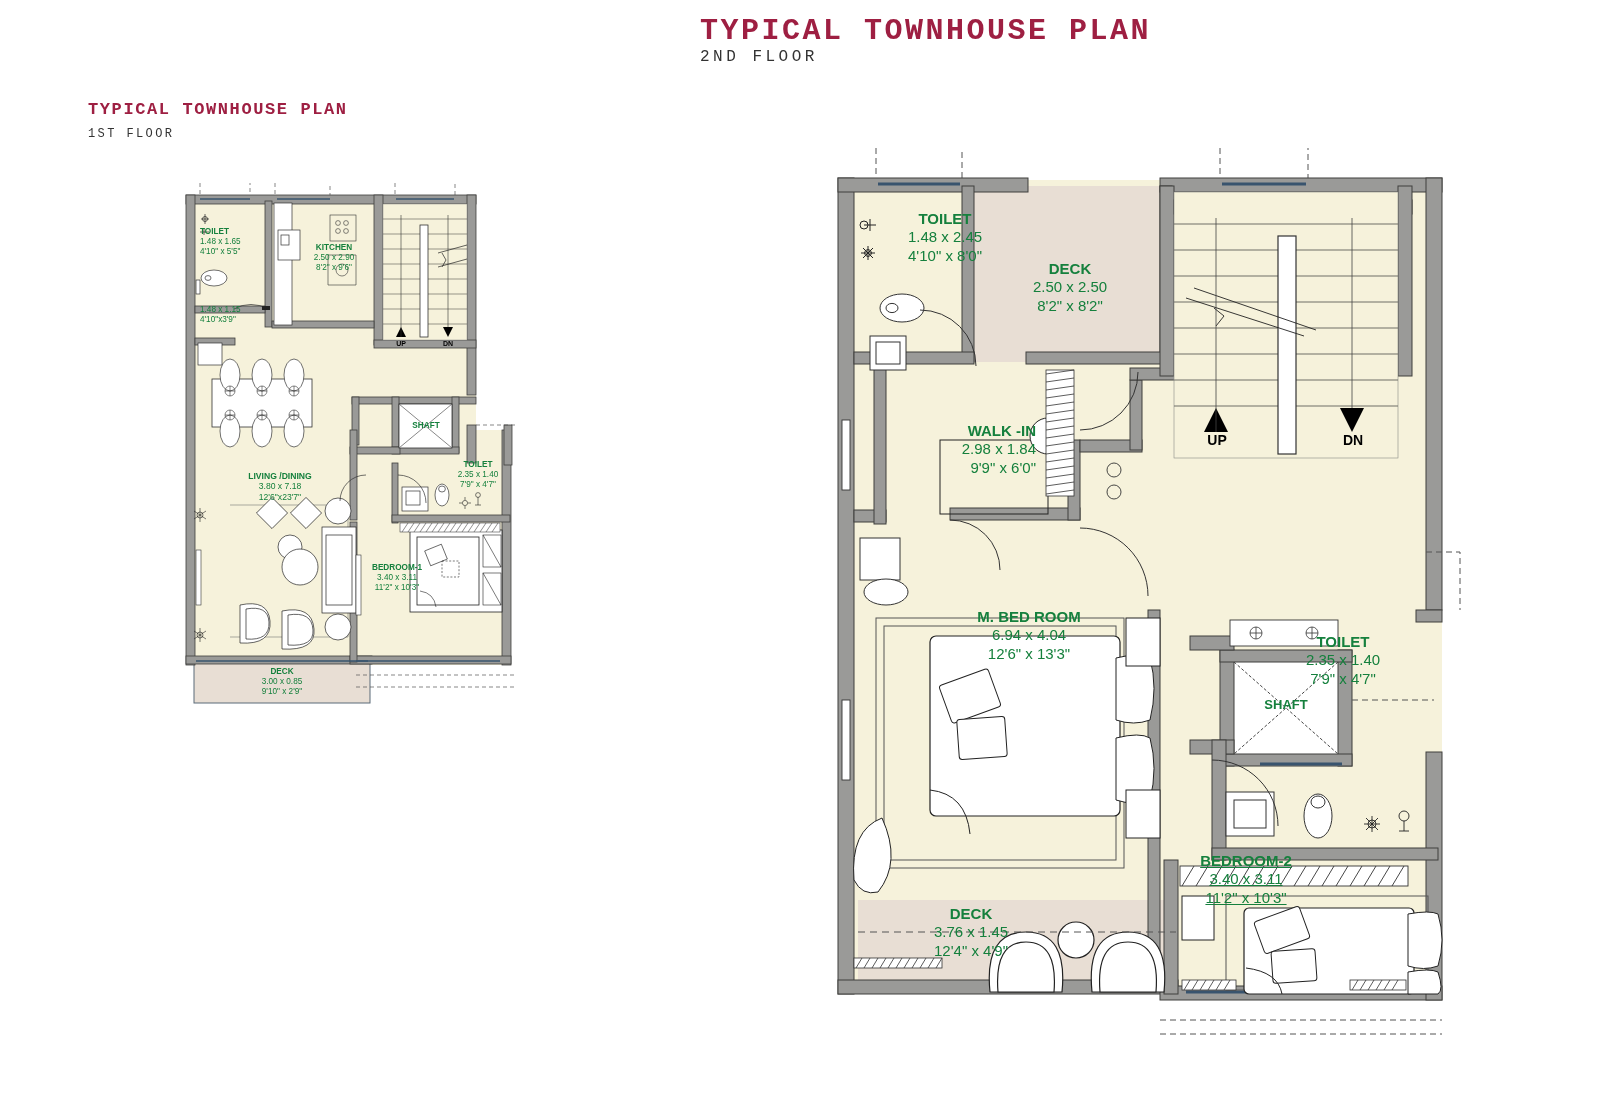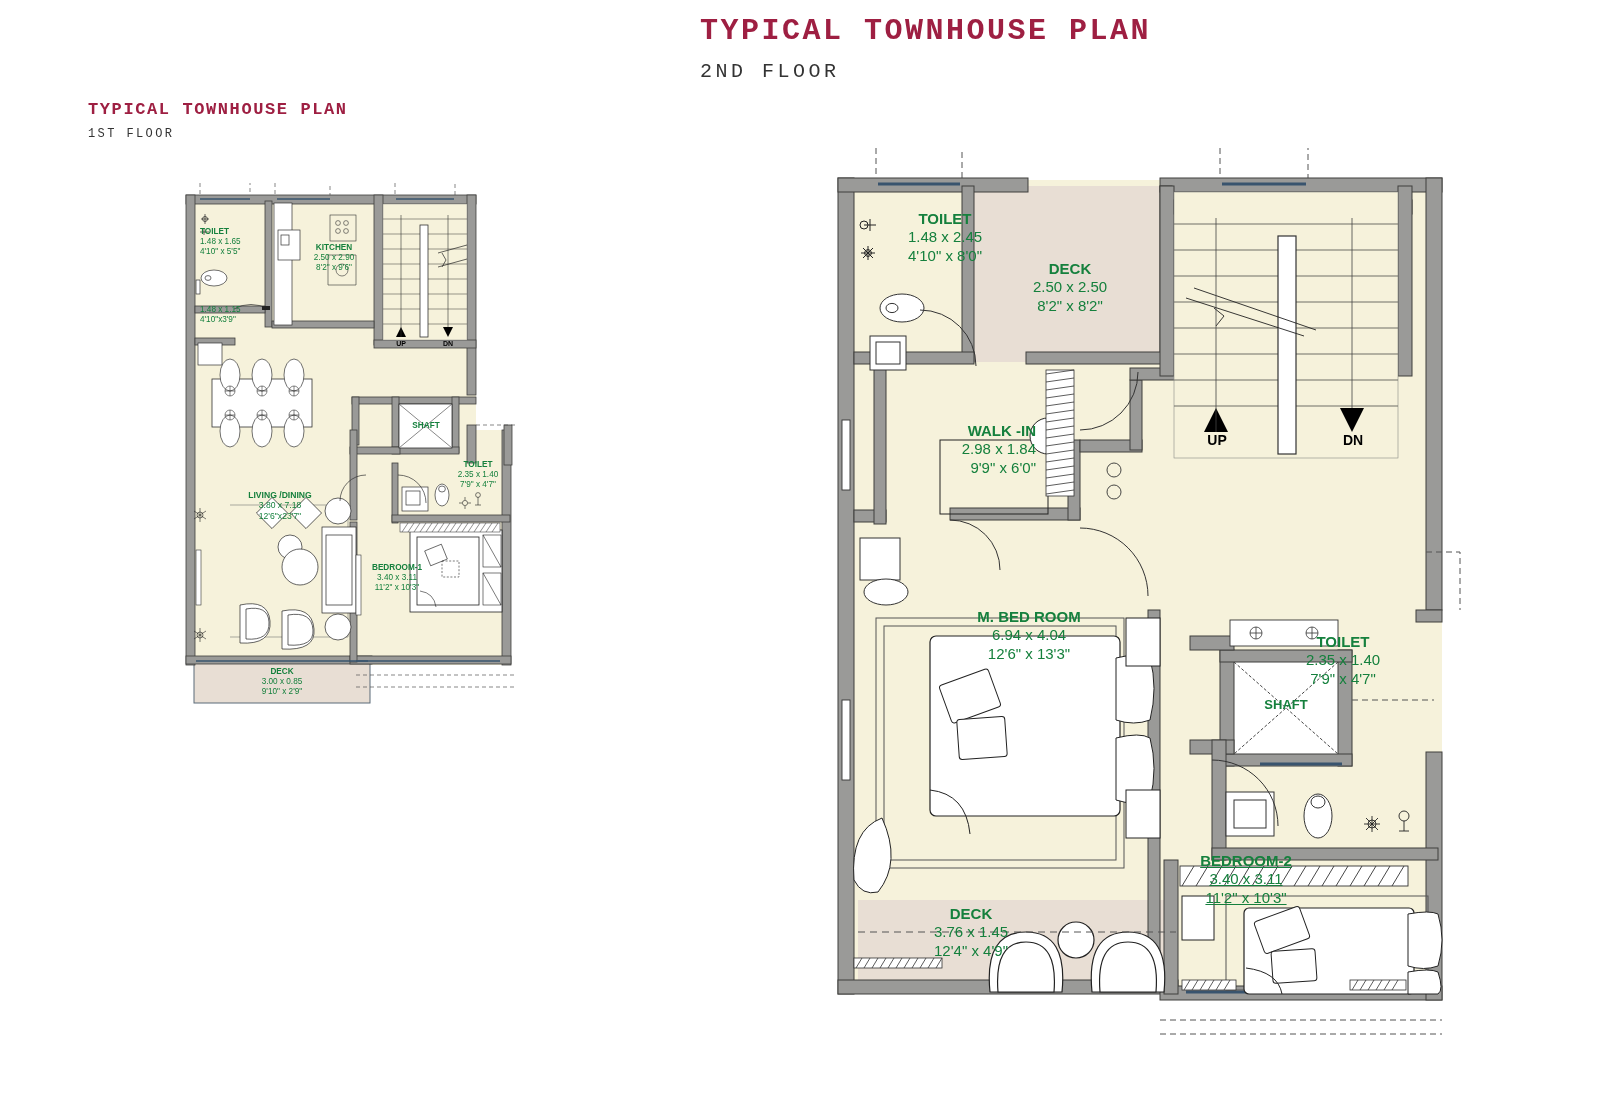--- a/index.html
+++ b/index.html
@@ -6,21 +6,21 @@
   body{width:1600px;height:1106px;position:relative;overflow:hidden;
        font-family:"Liberation Sans",sans-serif;}
 
   
   .title-block{position:absolute;font-family:Liberation Mono, monospace;}
   .plan-title{color:#9e1f42;font-weight:bold;letter-spacing:2px;margin:0;}
   .plan-sub{color:#333333;letter-spacing:3px;margin:0;}
 
   #title-main{left:700px;top:14px;}
   #title-main .plan-title{font-size:30px;letter-spacing:2.5px;}
-  #title-main .plan-sub{font-size:20px;margin-top:12px;letter-spacing:3.5px;}
+  #title-main .plan-sub{font-size:16px;letter-spacing:3.5px;}
 
   #title-left{left:88px;top:100px;}
   #title-left .plan-title{font-size:17px;letter-spacing:1.6px;}
   #title-left .plan-sub{font-size:12px;margin-top:8px;letter-spacing:2.4px;}
 
   
   .plan{position:absolute;}
   #plan1{left:170px;top:175px;width:360px;height:545px;}
   #plan2{left:830px;top:140px;width:640px;height:905px;}
 
@@ -318,21 +318,21 @@
     <div class="d">1.48 x 1.15</div>
     <div class="d">4'10"x3'9"</div>
   </div>
 
   <div class="rm" style="left:122px;top:68px;width:84px;">
     <div class="n">KITCHEN</div>
     <div class="d">2.50 x 2.90</div>
     <div class="d">8'2" x 9'6"</div>
   </div>
 
-  <div class="rm big" style="left:35px;top:296px;width:150px;margin-top:19px;">
+  <div class="rm big" style="left:35px;top:296px;width:150px;">
     <div class="n">LIVING /DINING</div>
     <div class="d">3.80 x 7.18</div>
     <div class="d">12'6"x23'7"</div>
   </div>
 
   <div class="rm" style="left:233px;top:246px;width:46px;">
     <div class="n">SHAFT</div>
   </div>
 
   <div class="rm" style="left:276px;top:285px;width:64px;">

